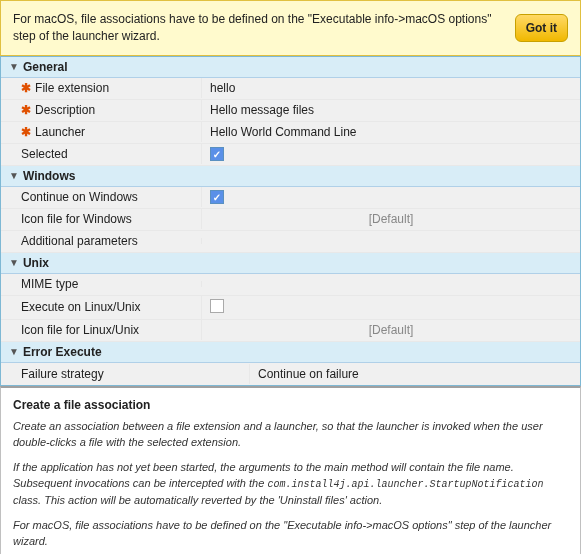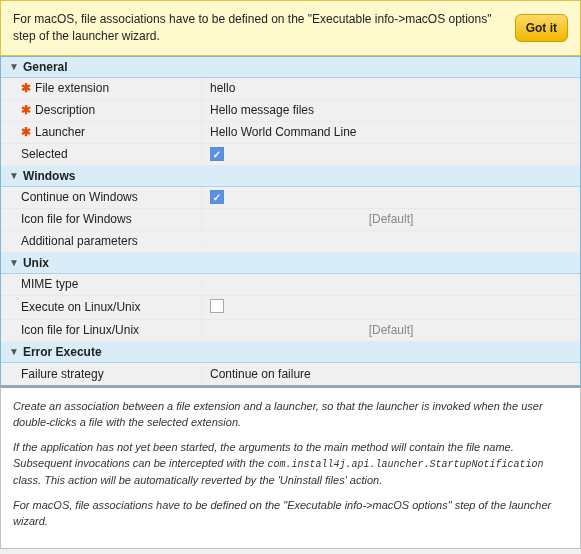--- a/index.html
+++ b/index.html
@@ -58,20 +58,21 @@
     }
 
     .table-row {
       display: flex;
       align-items: center;
       border-bottom: 1px solid #e8e8e8;
       min-height: 22px;
     }
     .table-row:last-child {
       border-bottom: none;
+      gap: 48px;
     }
     .row-label {
       width: 200px;
       padding: 3px 8px 3px 20px;
       color: #222;
       display: flex;
       align-items: center;
       gap: 4px;
       flex-shrink: 0;
       font-size: 12px;
@@ -245,19 +246,20 @@
       <div class="table-row">
         <div class="row-label">
           <span>Failure strategy</span>
         </div>
         <div class="row-value">Continue on failure</div>
       </div>
     </div>
 </div>
 
 <div class="description-panel">
+  <div class="desc-title">Create a file association</div>
   <div class="desc-body" id="desc-body">
 
   <p>Create an association between a file extension and a launcher, so that the launcher is invoked when the user double-clicks a file with the selected extension.</p>
       <p>If the application has not yet been started, the arguments to the main method will contain the file name. Subsequent invocations can be intercepted with the <span class="mono">com.install4j.api.launcher.StartupNotification</span> class. This action will be automatically reverted by the 'Uninstall files' action.</p>
       <p>For macOS, file associations have to be defined on the "Executable info-&gt;macOS options" step of the launcher wizard.</p>
     </div>
 </div>
 
 </body></html>

